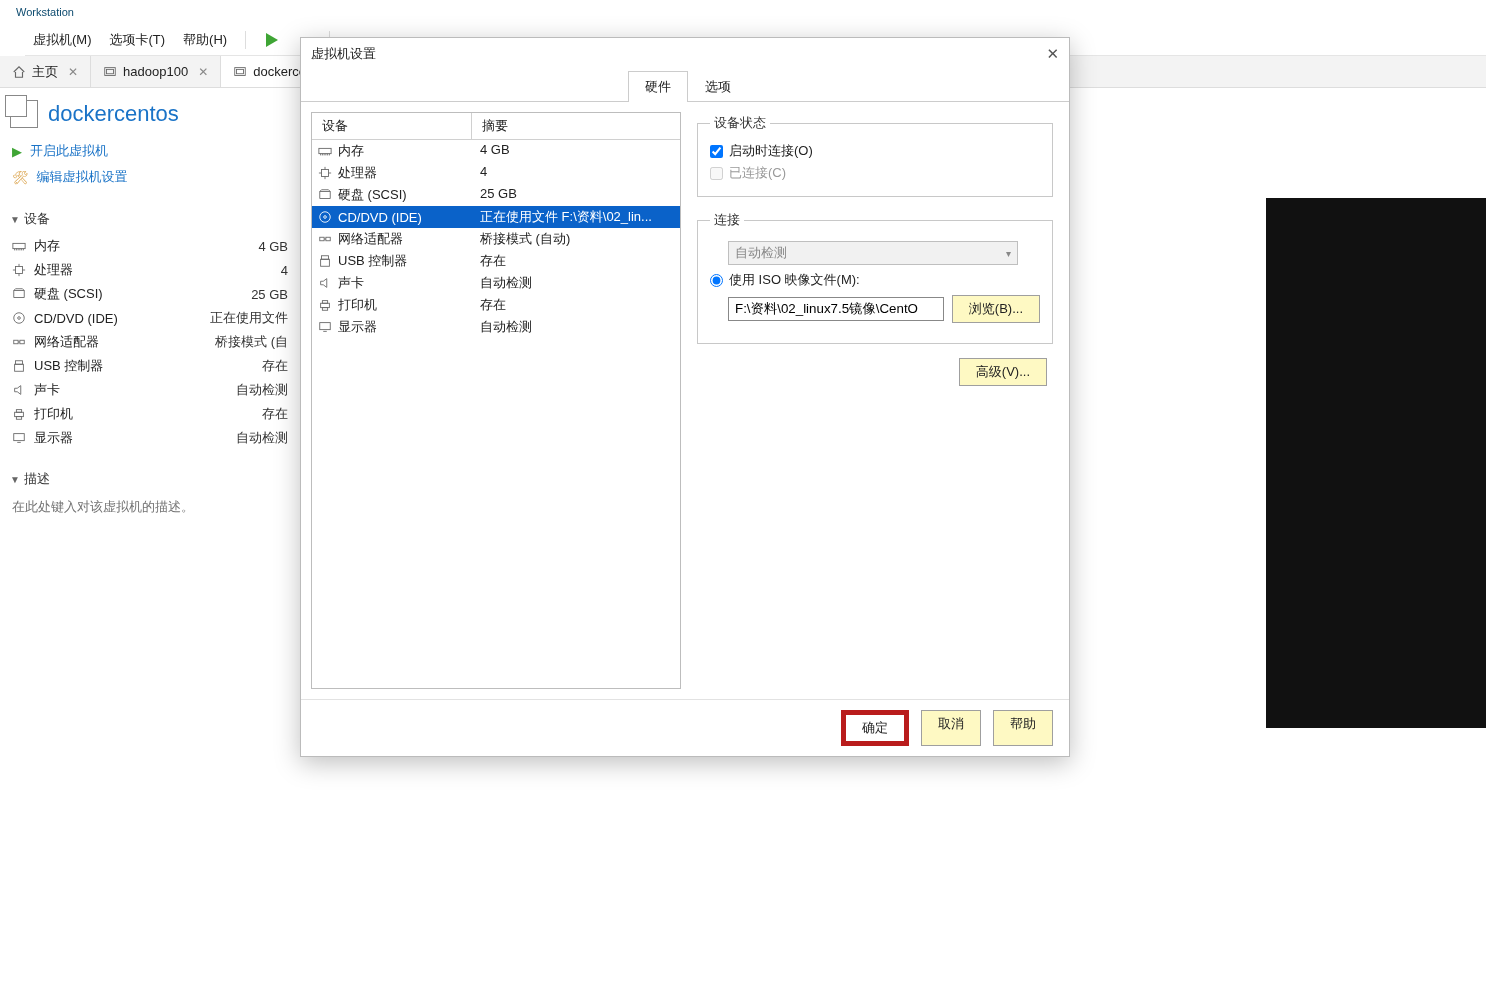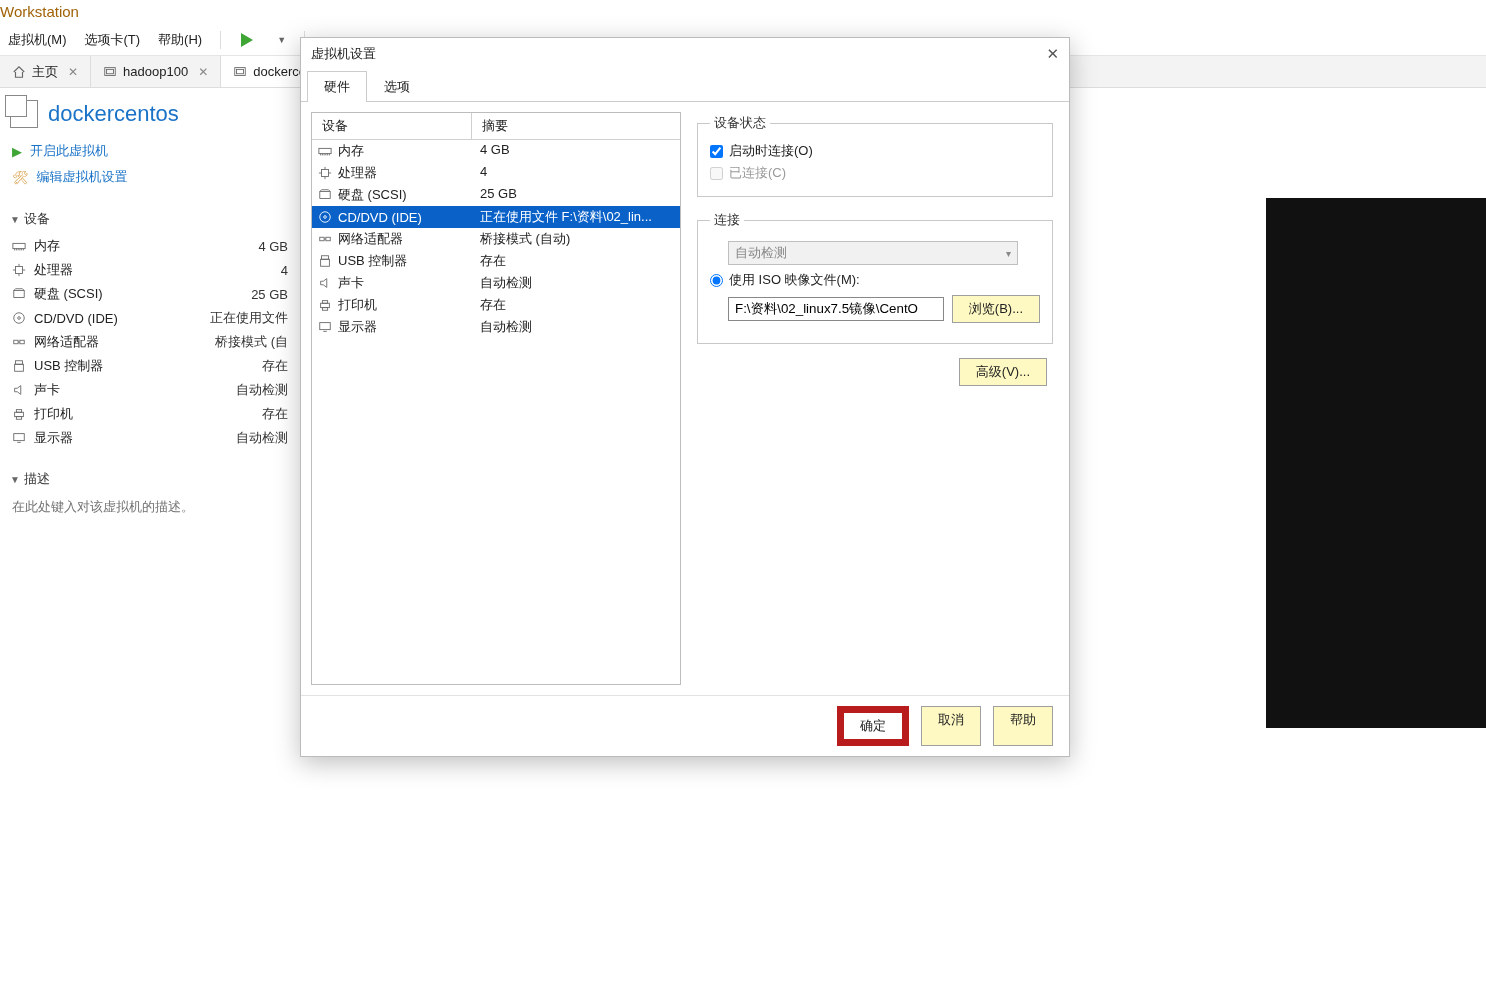--- a/index.html
+++ b/index.html
@@ -1,22 +1,22 @@
 <!DOCTYPE html>
 <html><head>
 <meta charset="utf-8">
 <style>
   * { box-sizing: border-box; font-family: "Microsoft YaHei", "Segoe UI", sans-serif; }
   body { margin: 0; background: #fff; font-size: 13px; color: #222; width: 1486px; height: 994px; overflow: hidden; position: relative; }
 
   
-  .titlebar { height: 24px; line-height: 24px; padding-left: 0; color: #a16207; font-size: 15px; }
+  .titlebar { height: 24px; line-height: 24px; padding-left: 16px; color: #0c4a6e; font-size: 11px; }
 
   
-  .menubar { height: 32px; display: flex; align-items: center; padding: 0 8px; gap: 18px; border-bottom: 1px solid #e5e5e5; }
+  .menubar { height: 32px; display: flex; align-items: center; padding: 0 8px; gap: 18px; border-bottom: 1px solid #e5e5e5; margin-left: 25px; }
   .menubar .menu-item { color: #222; cursor: default; }
   .menubar .sep { width: 1px; height: 18px; background: #ddd; }
   .play-btn svg { display: block; }
   .dropdown-caret { font-size: 9px; color: #666; margin-left: 4px; }
 
   
   .tabbar { height: 32px; background: #f3f3f3; border-bottom: 1px solid #ddd; display: flex; align-items: stretch; }
   .tab { display: flex; align-items: center; gap: 6px; padding: 0 12px; border-right: 1px solid #ddd; background: #fff; position: relative; }
   .tab.inactive { background: #f3f3f3; }
   .tab .close-x { font-size: 12px; color: #888; margin-left: 4px; }
@@ -45,21 +45,21 @@
   .desc-placeholder { color: #737373; padding: 4px 2px; }
 
   
   .modal {
     position: absolute; left: 300px; top: 37px; width: 770px; height: 720px;
     background: #fff; border: 1px solid #bbb; box-shadow: 0 6px 24px rgba(0,0,0,0.25);
     display: flex; flex-direction: column;
   }
   .modal-title { height: 32px; display: flex; align-items: center; padding: 0 10px; font-size: 13px; }
   .modal-title .x { margin-left: auto; font-size: 15px; color: #555; cursor: default; }
-  .modal-tabs { display: flex; border-bottom: 1px solid #ccc; padding-left: 6px; }
+  .modal-tabs { display: flex; border-bottom: 1px solid #ccc; padding-left: 6px; justify-content: center; }
   .modal-tabs .mtab { padding: 6px 16px; border: 1px solid transparent; border-bottom: none; position: relative; top: 1px; }
   .modal-tabs .mtab.active { border-color: #ccc; background: #fff; }
   .modal-body { flex: 1; display: flex; padding: 10px; gap: 10px; }
 
   .dev-panel { width: 370px; display: flex; flex-direction: column; }
   .dev-table { border: 1px solid #bdbdbd; flex: 1; overflow: hidden; }
   .dev-th { display: flex; border-bottom: 1px solid #d0d0d0; background: #fff; }
   .dev-th > div { padding: 4px 10px; }
   .dev-th .c1 { width: 160px; border-right: 1px solid #d0d0d0; }
   .dev-th .c2 { flex: 1; }
@@ -74,21 +74,21 @@
   fieldset { border: 1px solid #c8c8c8; margin: 0 0 14px 0; padding: 8px 12px 12px; }
   legend { padding: 0 4px; color: #333; }
   .chk, .rad { display: flex; align-items: center; gap: 6px; padding: 2px 0; }
   .chk input, .rad input { margin: 0; }
   .chk.disabled { color: #999; }
   .select-disabled { width: 290px; height: 24px; border: 1px solid #bfbfbf; background: #f1f1f1; color: #888; padding: 2px 6px; margin: 4px 0 4px 18px; display: flex; align-items: center; justify-content: space-between; }
   .iso-row { display: flex; gap: 8px; margin: 4px 0 8px 18px; align-items: center; }
   .iso-input { flex: 1; height: 24px; border: 1px solid #888; padding: 0 20px 0 6px; }
   .adv-row { display: flex; justify-content: flex-end; padding: 0 6px; }
   .modal-footer { display: flex; justify-content: flex-end; gap: 12px; padding: 10px 16px; border-top: 1px solid #e2e2e2; }
-  .btn.primary { border: 7px solid #b91c1c; background: #fff; }
+  .btn.primary { border: 5px solid #b91c1c; background: #fff; }
 
   .ico { width: 14px; height: 14px; display: inline-block; }
   .home-icon svg, .ico svg { display: block; }
 </style>
 </head>
 <body>
 
 <div class="titlebar">Workstation</div>
 
 <div class="menubar">

